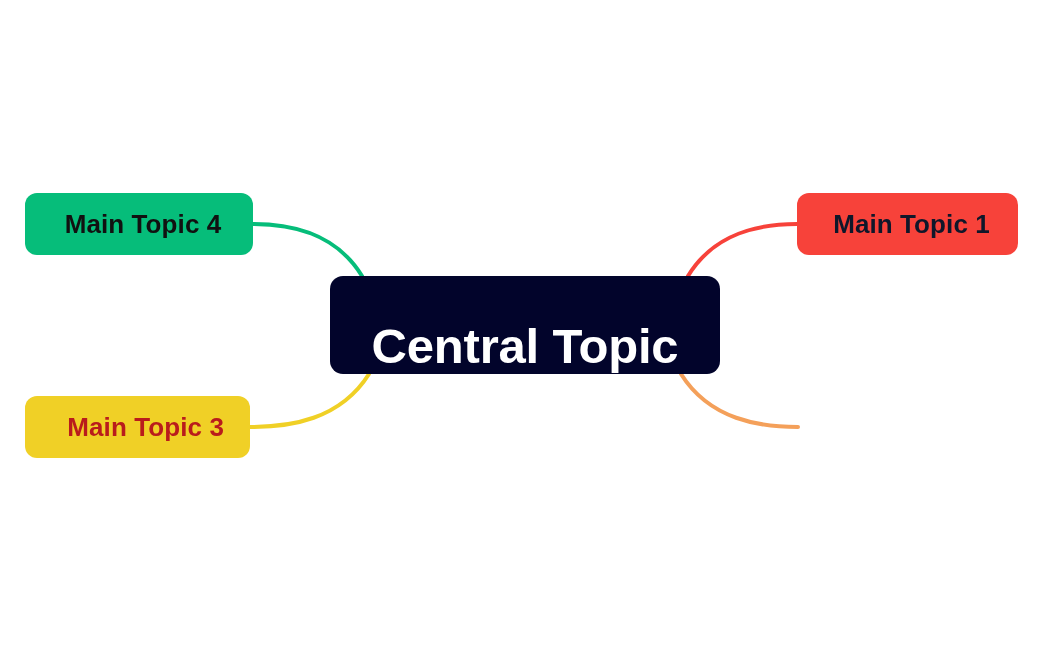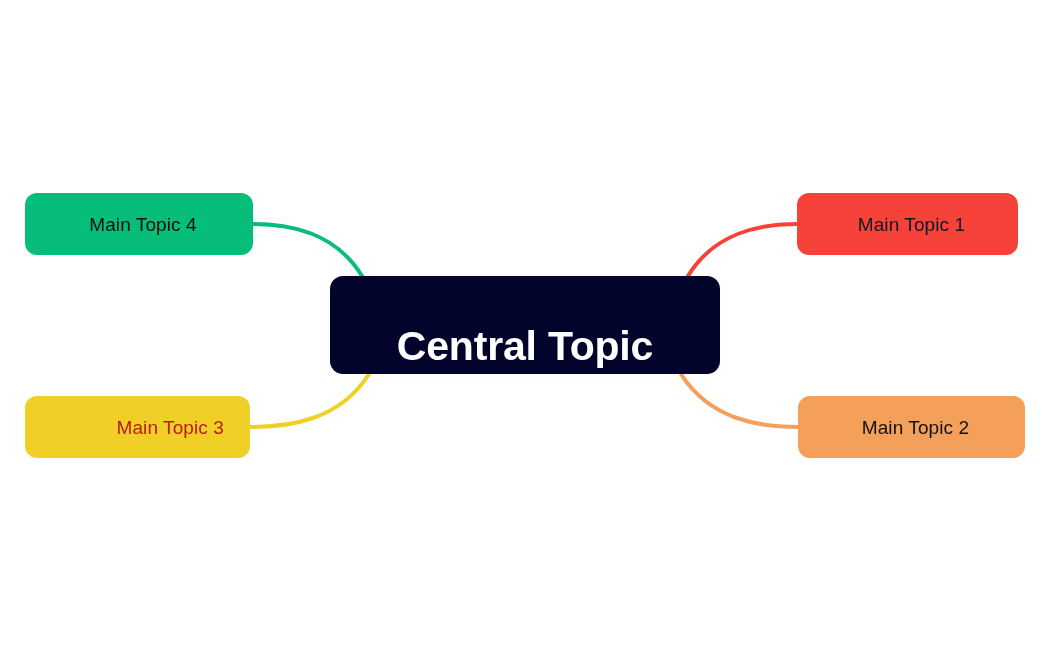--- a/index.html
+++ b/index.html
@@ -56,35 +56,35 @@
 
   
   .node.central {
     left: 330px;
     top: 276px;
     width: 390px;
     height: 98px;
     border-radius: 13px;
   }
   .node.central .node-label {
-    font-size: 41px;
+    font-size: 49px;
     font-weight: 700;
     letter-spacing: -0.2px;
     margin-top: 43px;
   }
 
   
   .node.branch {
     height: 62px;
     border-radius: 12px;
     padding: 0 26px;
   }
   .node.branch .node-label {
-    font-size: 19px;
-    font-weight: 400;
+    font-size: 26px;
+    font-weight: 700;
     letter-spacing: 0.1px;
     margin-left: 8px;
   }
 
   .node.topic-1 { left: 797px; top: 193px; width: 221px; }
   .node.topic-2 { left: 798px; top: 396px; width: 227px; }
   .node.topic-3 { left:  25px; top: 396px; width: 225px; }
   .node.topic-4 { left:  25px; top: 193px; width: 228px; }
 </style>
 </head>
@@ -100,23 +100,20 @@
   </svg>
 
   <div class="node central" style="left: 330px; top: 276px; width: 390px; height: 98px; background: rgb(2, 4, 43); color: rgb(255, 255, 255);">
     <span class="node-label">Central Topic</span>
   </div>
 
   <div class="node branch topic-1" style="left: 797px; top: 193px; width: 221px; height: 62px; background: rgb(247, 66, 58); color: #0f172a;">
     <span class="node-label">Main Topic 1</span>
   </div>
 
-  <div class="node branch topic-2" style="left: 798px; top: 396px; width: 227px; height: 62px; background: rgb(244, 160, 90); color: rgb(17, 17, 17);">
-    <span class="node-label">Main Topic 2</span>
-  </div>
 
   <div class="node branch topic-3" style="left: 25px; top: 396px; width: 225px; height: 62px; background: rgb(240, 208, 38); color: #b91c1c; justify-content: flex-end;">
     <span class="node-label">Main Topic 3</span>
   </div>
 
   <div class="node branch topic-4" style="left: 25px; top: 193px; width: 228px; height: 62px; background: rgb(6, 189, 122); color: rgb(17, 17, 17);">
     <span class="node-label">Main Topic 4</span>
   </div>
 
 </div>

